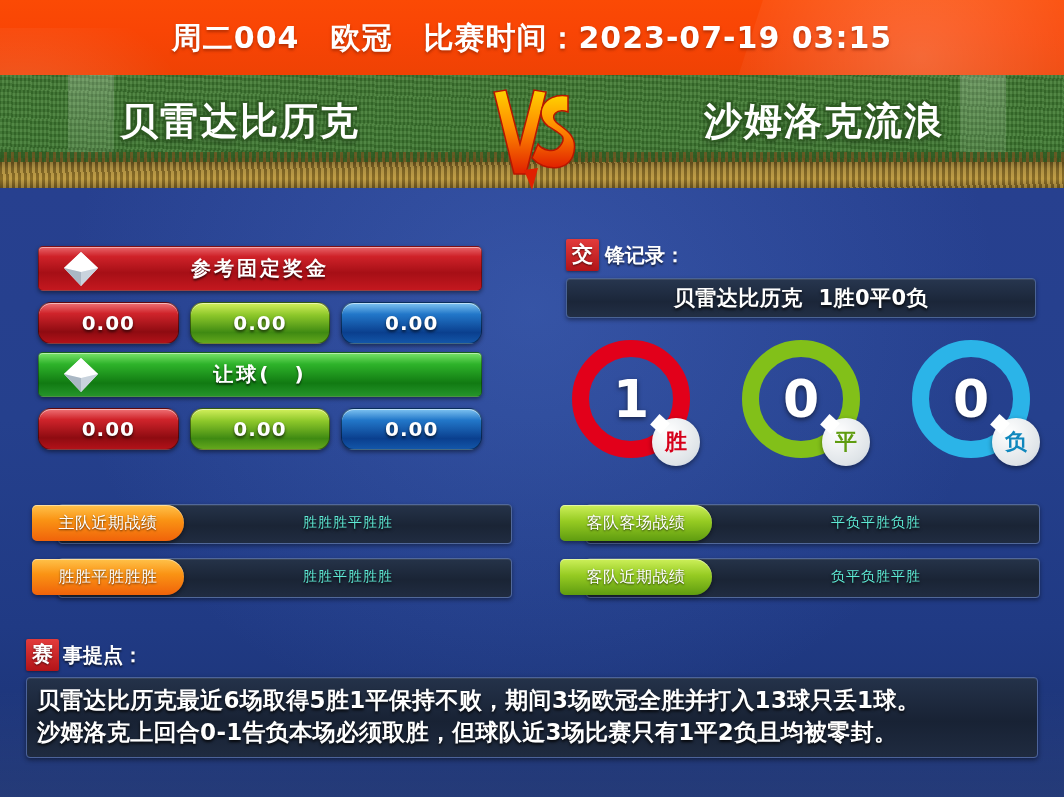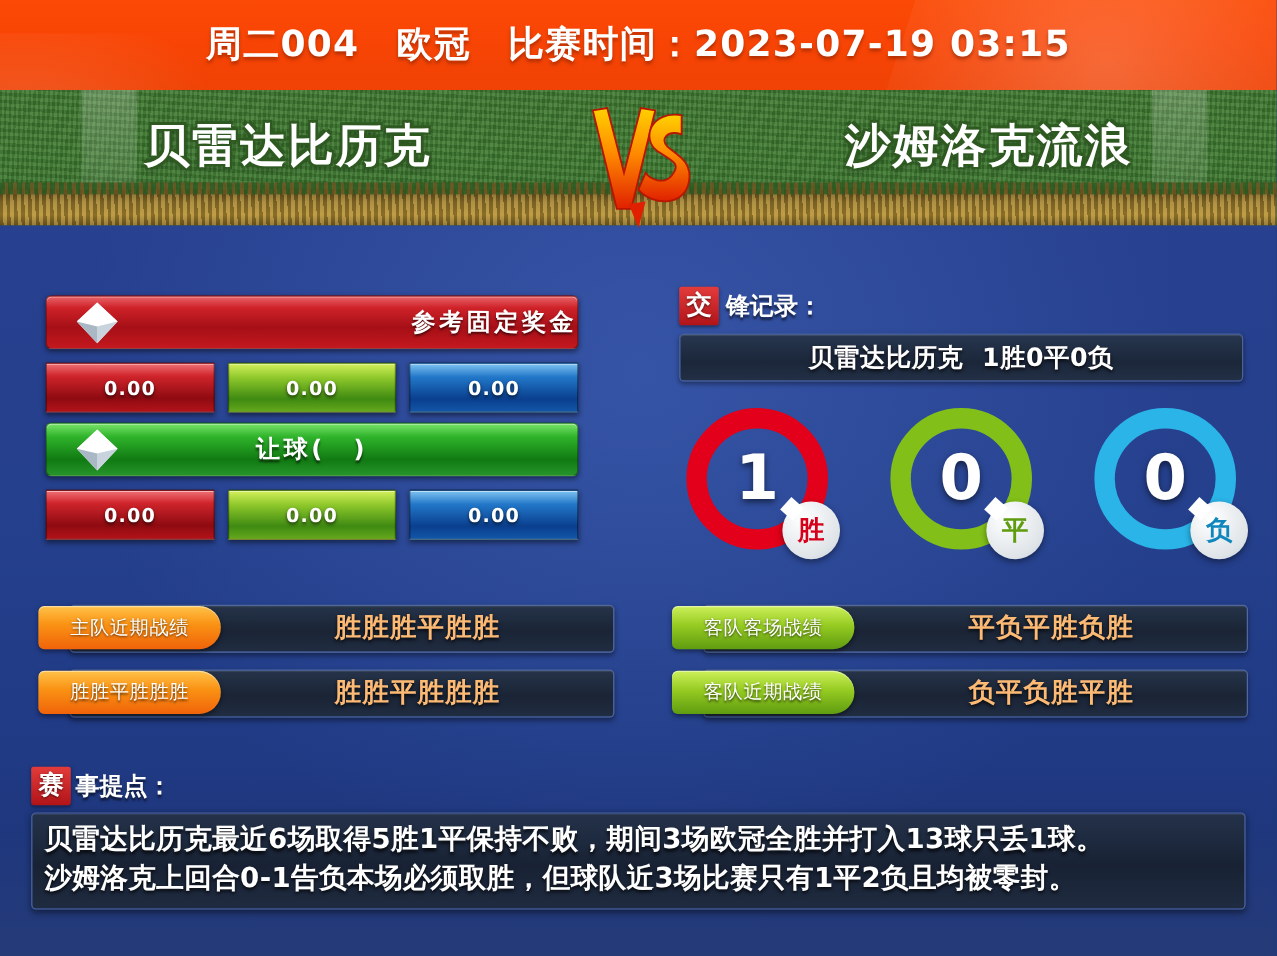--- a/index.html
+++ b/index.html
@@ -87,30 +87,30 @@
   .bar{
     position:relative;height:43px;border-radius:5px;
     box-shadow:0 2px 4px rgba(0,0,0,.45), inset 0 1px 0 rgba(255,255,255,.45);
     border:1px solid rgba(0,0,0,.35);
   }
   .bar-title{
     display:flex;align-items:center;justify-content:center;
     color:#fff;font-size:20px;font-weight:bold;letter-spacing:3px;
     text-shadow:0 2px 2px rgba(0,0,0,.6);
   }
-  .bar-red{background:linear-gradient(180deg,#e8656a 0%,#cf2229 22%,#a60f16 60%,#c4181f 100%);justify-content:flex-end;}
+  .bar-red{background:linear-gradient(180deg,#e8656a 0%,#cf2229 22%,#a60f16 60%,#c4181f 100%);}
   .bar-green{background:linear-gradient(180deg,#79e36a 0%,#2eb32a 26%,#117a12 70%,#25942a 100%);}
   .gem{
     position:absolute;left:22px;top:50%;transform:translateY(-50%);
     width:40px;height:40px;
   }
   .odds-row{display:flex;gap:11px;margin-top:11px;}
   .odd{
-    flex:1;height:40px;border-radius:1px;display:flex;align-items:center;justify-content:center;
-    color:#fff;font-size:16px;font-weight:bold;letter-spacing:1px;
+    flex:1;height:40px;border-radius:13px;display:flex;align-items:center;justify-content:center;
+    color:#fff;font-size:20px;font-weight:bold;letter-spacing:1px;
     text-shadow:0 2px 3px rgba(0,0,0,.65);
     border:1px solid rgba(0,0,0,.45);
     box-shadow:0 2px 4px rgba(0,0,0,.45), inset 0 1px 0 rgba(255,255,255,.5);
   }
   .odd-red{background:linear-gradient(180deg,#ef7276 0%,#d0242b 26%,#8e0b11 72%,#b21219 100%);}
   .odd-green{background:linear-gradient(180deg,#d3f05c 0%,#8dc72a 30%,#3f8a12 74%,#64a81c 100%);}
   .odd-blue{background:linear-gradient(180deg,#7fc4f2 0%,#2277c9 28%,#0a3f8e 74%,#1356a8 100%);}
   .handicap{margin-top:8px;}
 
   
@@ -176,21 +176,21 @@
     color:#ffffff;font-size:16px;font-weight:normal;letter-spacing:.5px;
     text-shadow:0 1px 2px rgba(0,0,0,.65);
     box-shadow:0 2px 4px rgba(0,0,0,.45), inset 0 1px 0 rgba(255,255,255,.45);
     z-index:3;
   }
   .chip-orange{background:linear-gradient(180deg,#ffc24a 0%,#fa9314 42%,#f0630a 100%);}
   .chip-green{background:linear-gradient(180deg,#cdf05a 0%,#96cb22 45%,#5f9c10 100%);}
   .form-val{
     position:absolute;left:152px;right:0;top:0;height:38px;
     display:flex;align-items:center;justify-content:center;
-    color:#fdba74;font-size:22px;font-weight:bold;letter-spacing:1px;
+    color:#5eead4;font-size:14px;font-weight:normal;letter-spacing:1px;
     text-shadow:0 2px 3px rgba(0,0,0,.8);
     z-index:4;
   }
 
   
   .notes{position:absolute;left:26px;top:640px;width:1012px;}
   .notes-head{display:flex;align-items:center;gap:4px;height:30px;}
   .notes-box{
     margin-top:7px;border-radius:4px;
     background:linear-gradient(180deg,#24324a 0%,#182234 55%,#1f2b40 100%);

